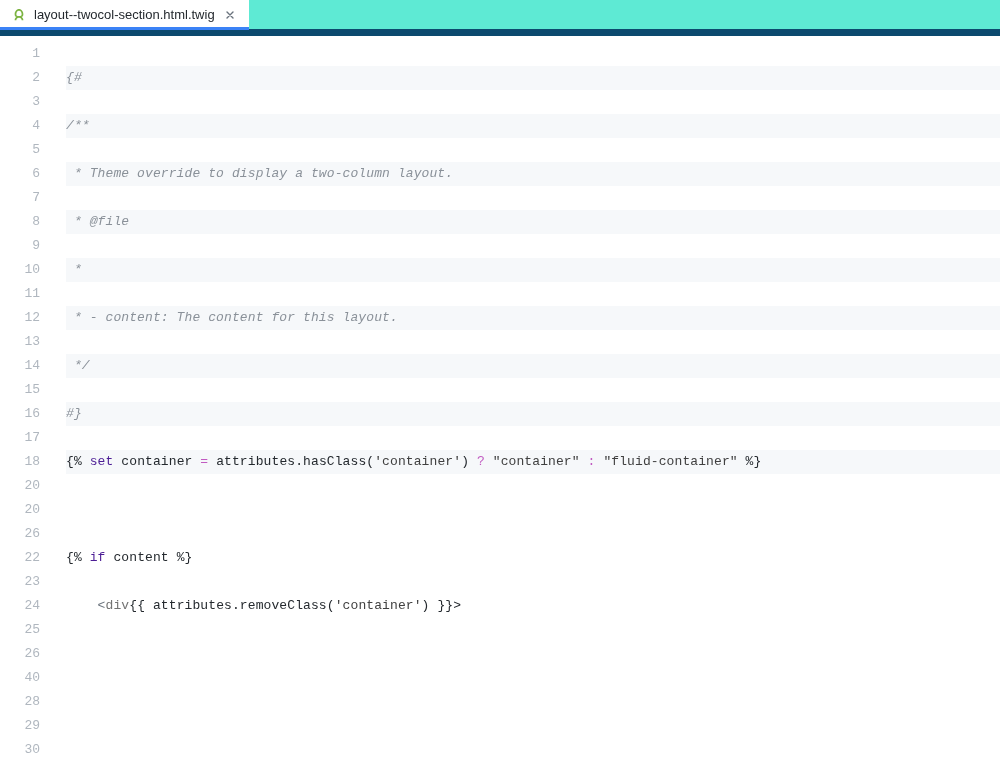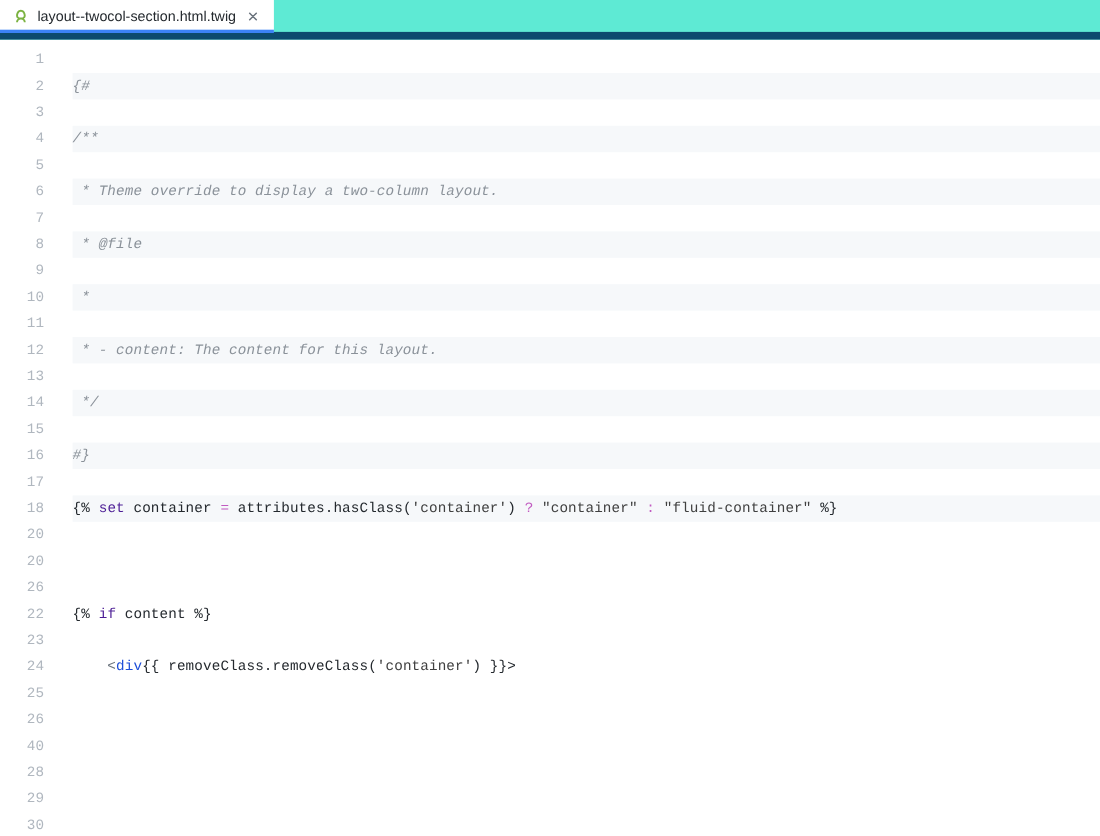--- a/index.html
+++ b/index.html
@@ -94,21 +94,21 @@
     line-height: 24px;
     font-size: 13px;
     letter-spacing: 0.1px;
   }
   .line { height: 24px; }
   .line.hl { background: #f6f8fa; }
   
   .c-comment { color: #8a9199; font-style: italic; }
   .c-delim { color: #24292e; }
   .c-kw { color: #4c1d95; }
-  .c-tag { color: #1d4ed8; }
+  .c-tag { color: #737373; }
   .c-str { color: #404040; text-align: right; }
   .c-op { color: #c15bc1; }
   .c-punct { color: #6a737d; }
 </style>
 </head>
 <body>
 
 <div class="editor-container">
 
   <div class="tab-bar">
@@ -165,21 +165,21 @@
 <div class="line hl"><span class="c-comment">/**</span></div>
 <div class="line hl"><span class="c-comment"> * Theme override to display a two-column layout.</span></div>
 <div class="line hl"><span class="c-comment"> * @file</span></div>
 <div class="line hl"><span class="c-comment"> *</span></div>
 <div class="line hl"><span class="c-comment"> * - content: The content for this layout.</span></div>
 <div class="line hl"><span class="c-comment"> */</span></div>
 <div class="line hl"><span class="c-comment">#}</span></div>
 <div class="line hl"><span class="c-delim">{% </span><span class="c-kw">set</span><span> container </span><span class="c-op">=</span><span> attributes.hasClass(</span><span class="c-str">'container'</span><span>) </span><span class="c-op">?</span><span> </span><span class="c-str">"container"</span><span> </span><span class="c-op">:</span><span> </span><span class="c-str">"fluid-container"</span><span> %}</span></div>
 <div class="line"></div>
 <div class="line"><span>{% </span><span class="c-kw">if</span><span> content %}</span></div>
-<div class="line"><span class="c-punct">    &lt;</span><span class="c-tag">div</span><span>{{ removeClass.removeClass(</span><span class="c-str">'container'</span><span>) }}&gt;</span></div>
+<div class="line"><span class="c-punct">    &lt;</span><span class="c-tag">div</span><span>{{ attributes.removeClass(</span><span class="c-str">'container'</span><span>) }}&gt;</span></div>
 
 
 
 
 
 
 
 
 
 

